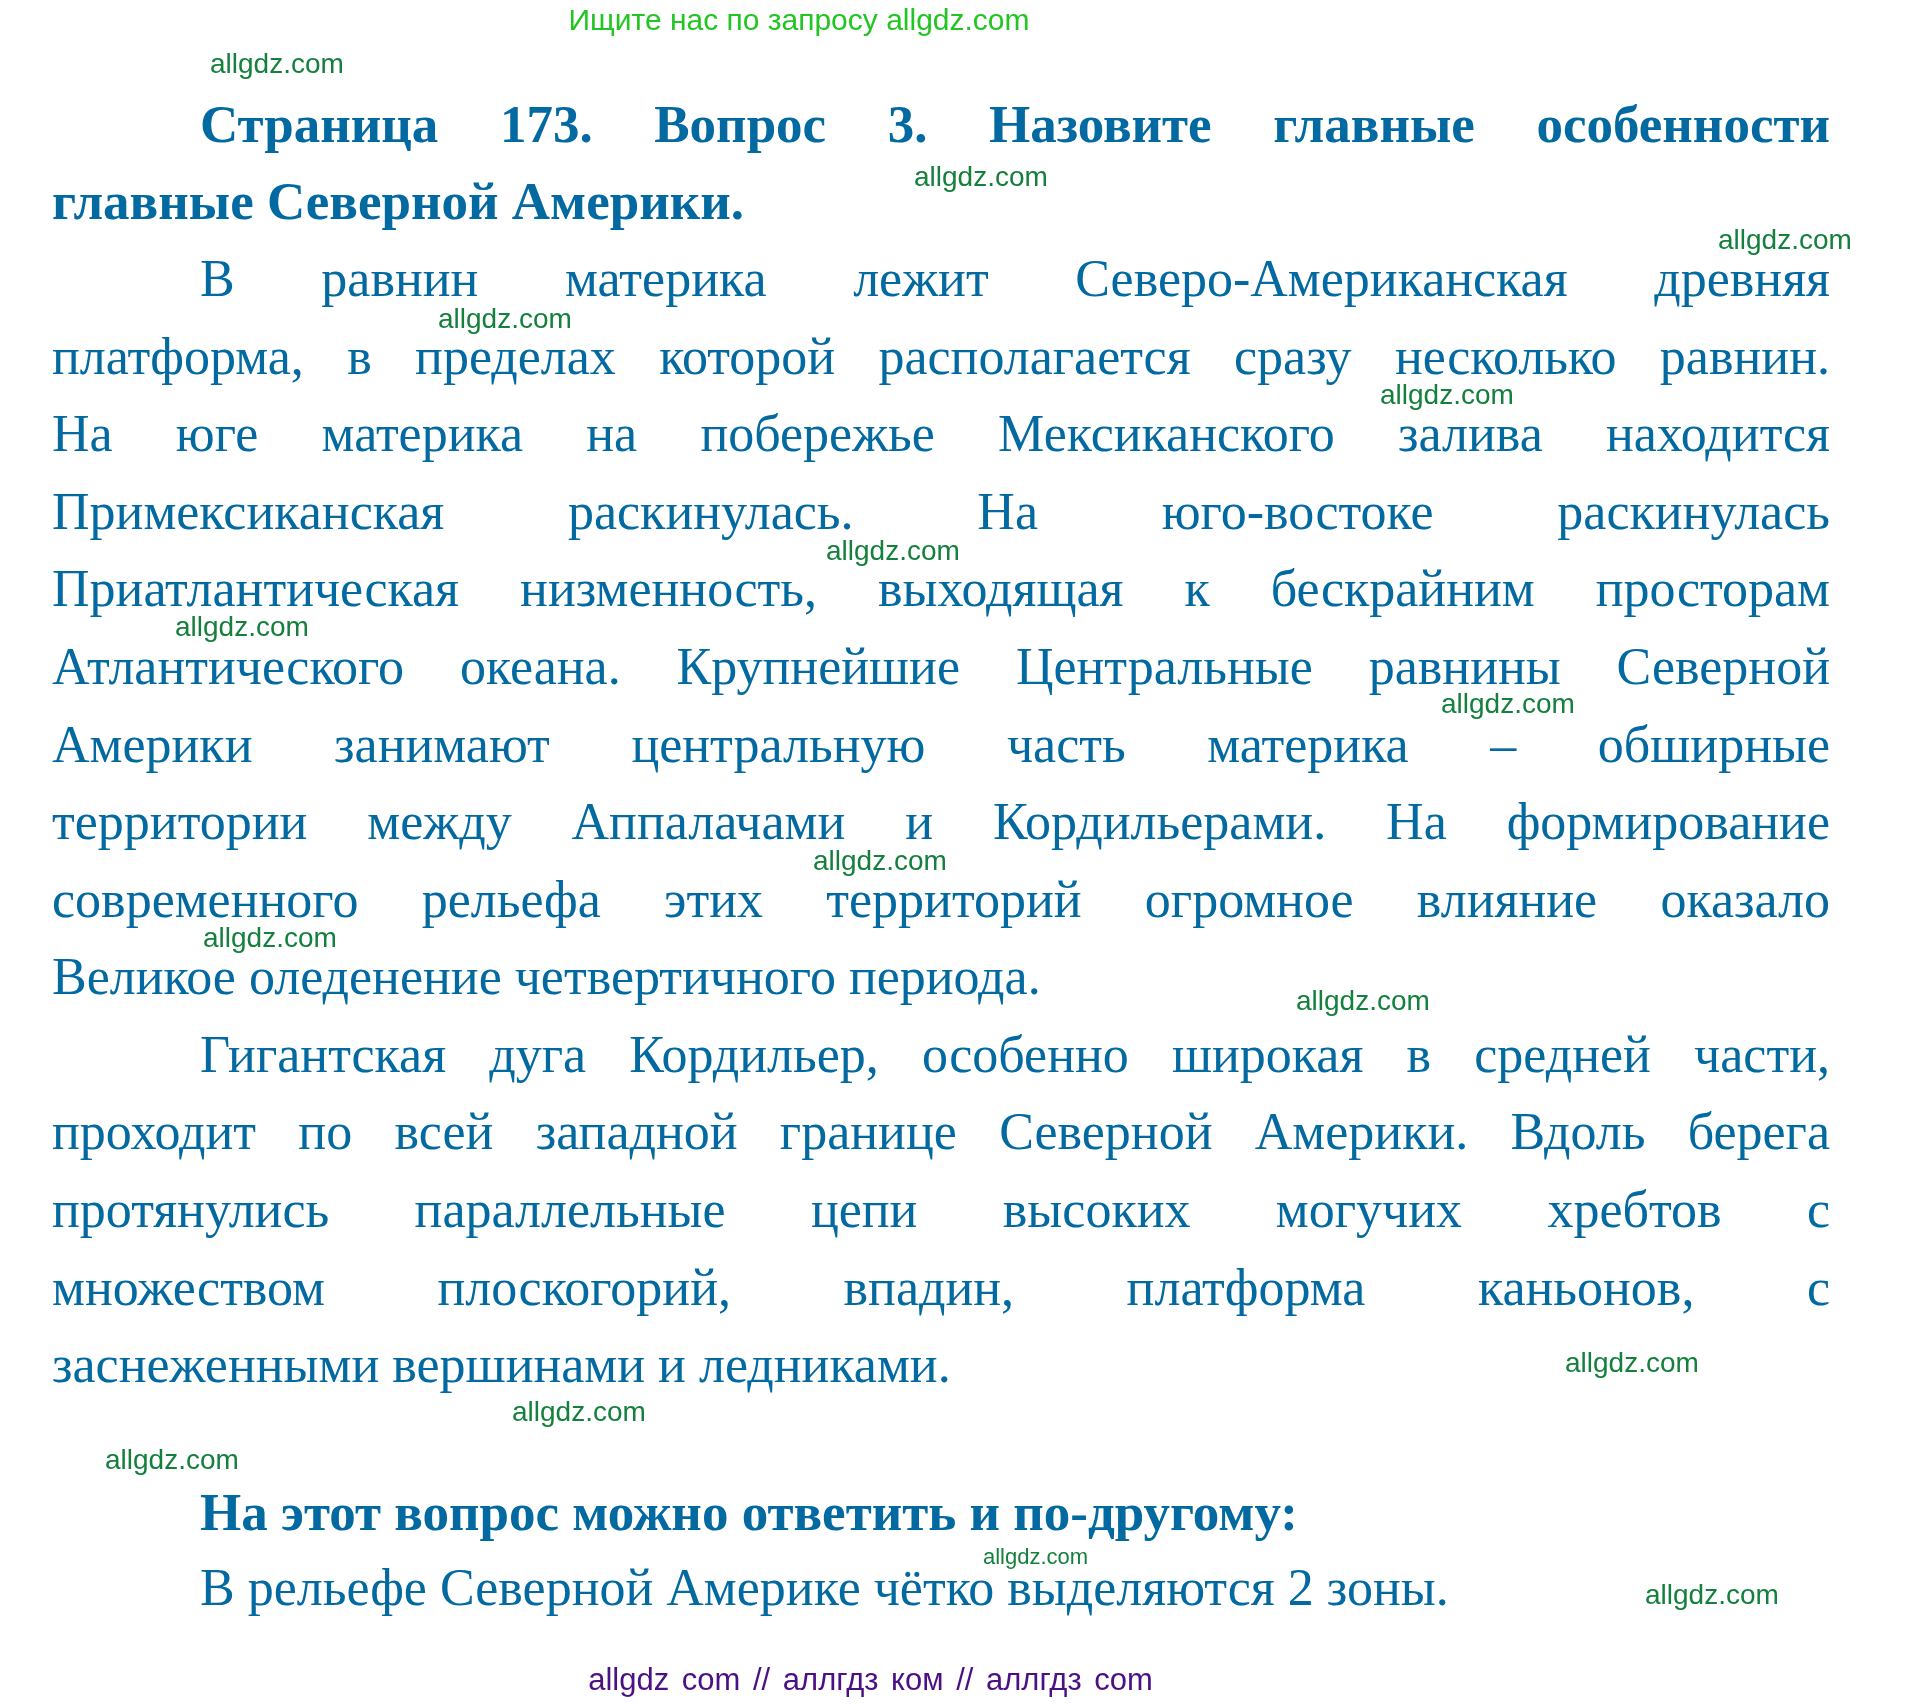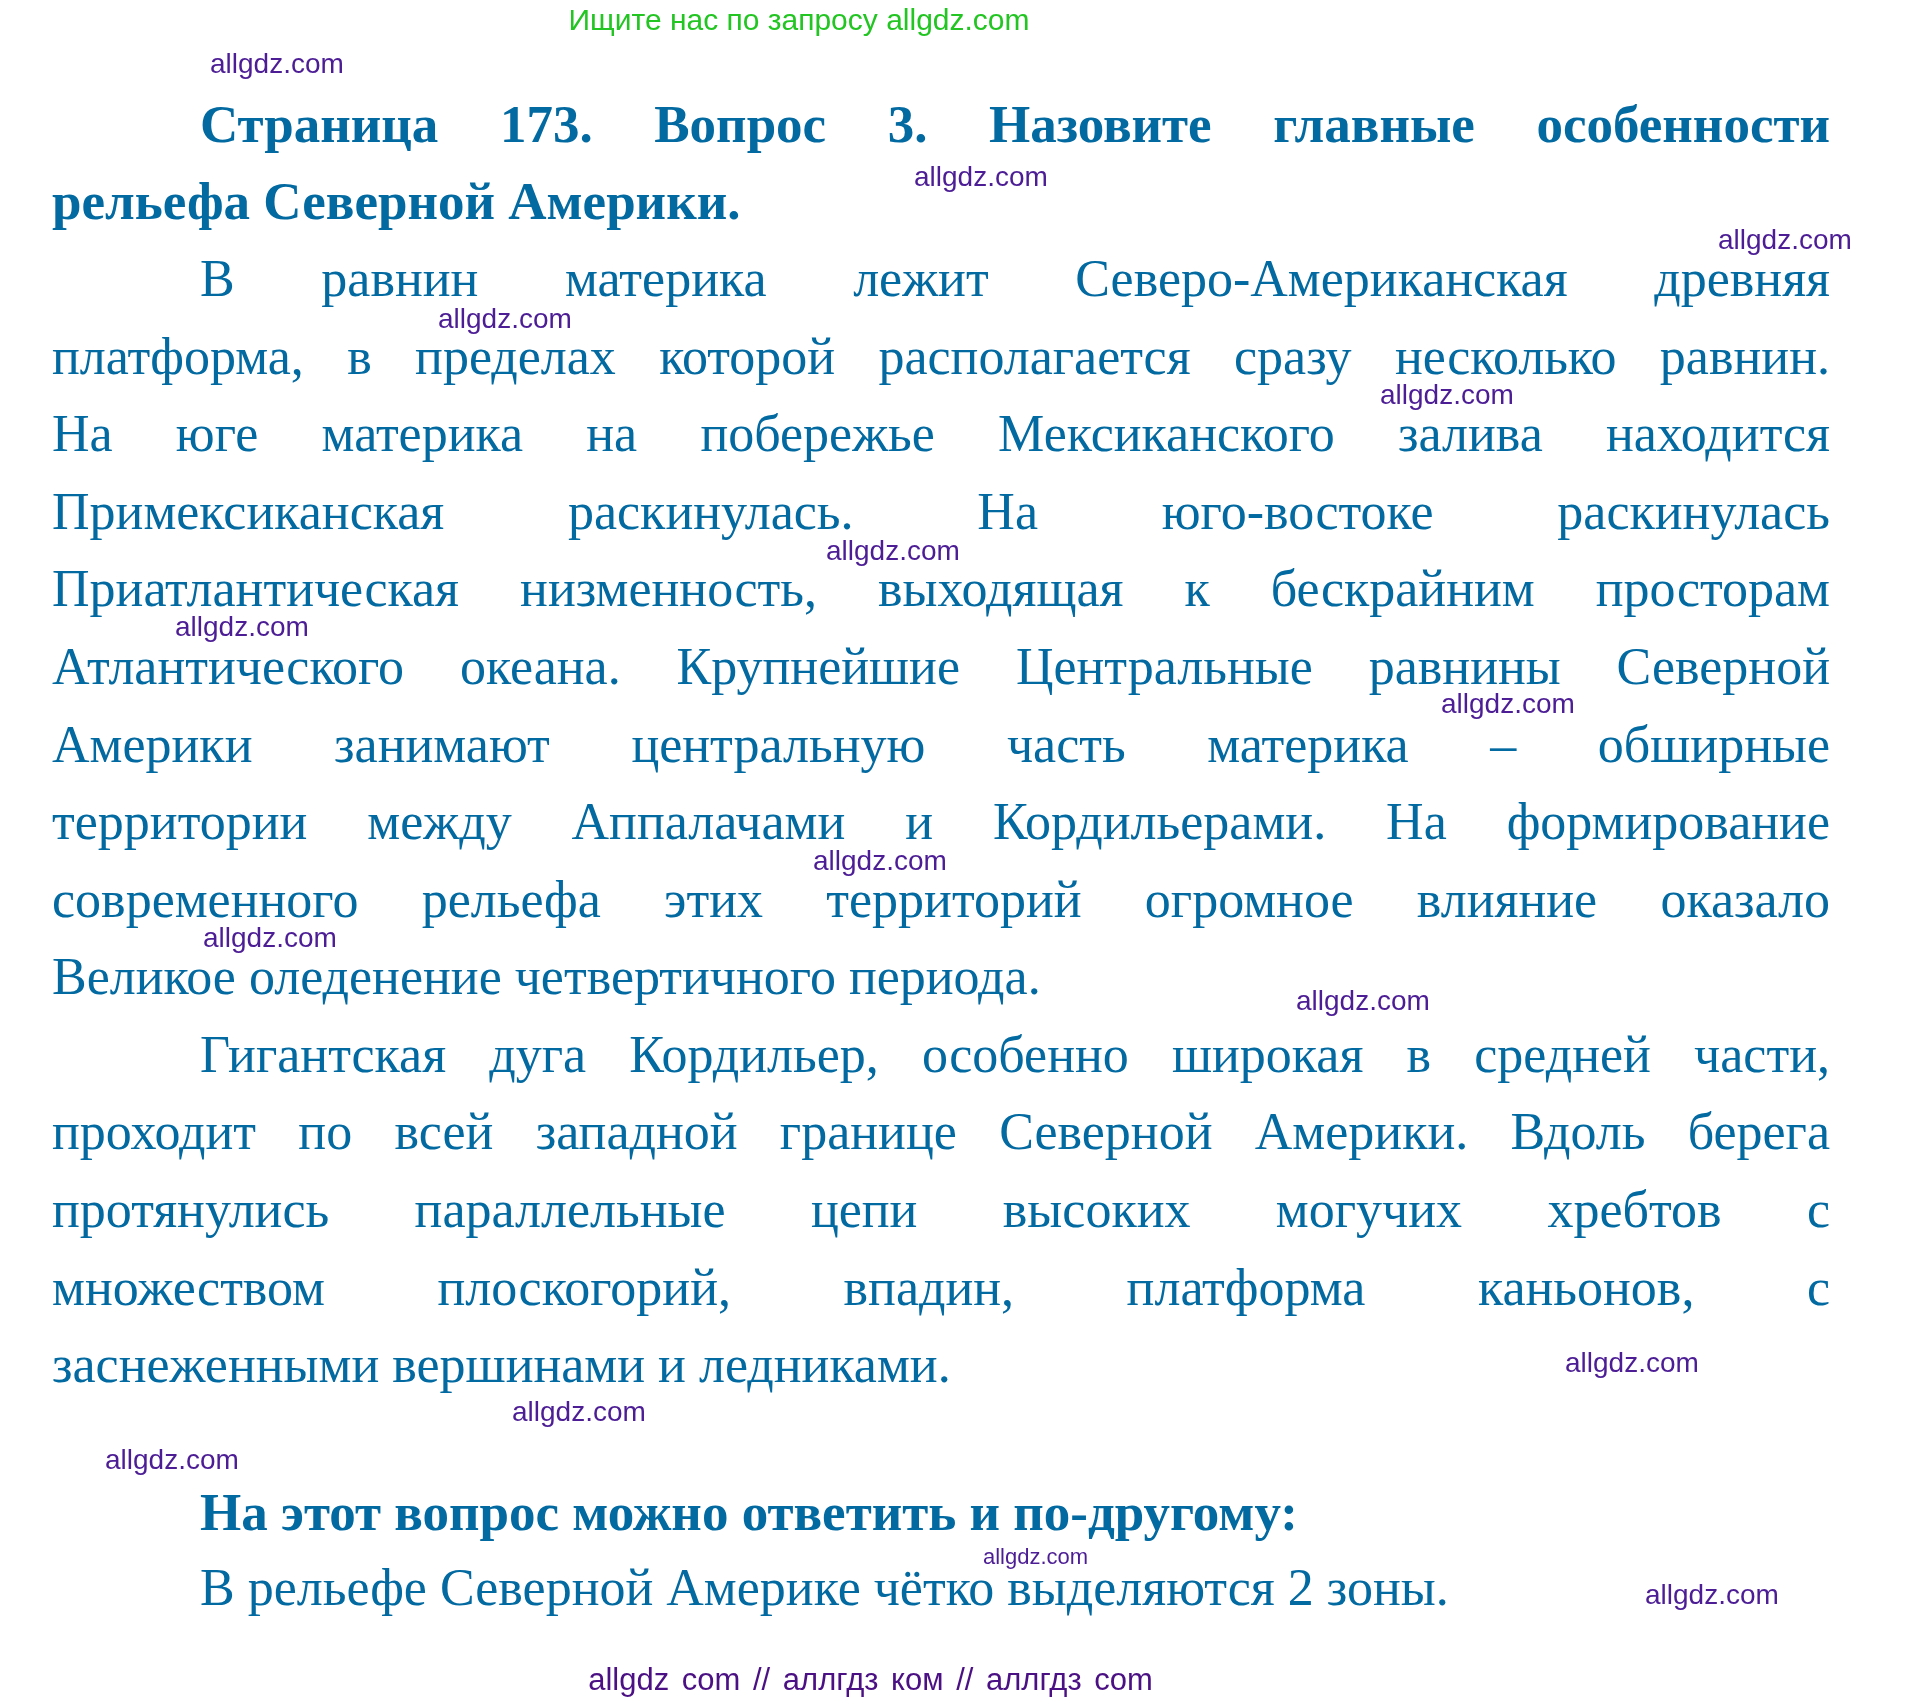--- a/index.html
+++ b/index.html
@@ -13,36 +13,36 @@
   .line {
     position: absolute; left: 52px; width: 1778px; height: 78px;
     font-family: "Liberation Serif", serif; font-size: 52px; color: #0369a1;
     white-space: nowrap; line-height: 78px;
   }
   .line.just { text-align: justify; text-align-last: justify; }
   .line.indent { left: 200px; width: 1630px; }
   .line.bold { font-weight: bold; font-size: 53px; }
   .wm {
     position: absolute; font-family: "Liberation Sans", sans-serif;
-    font-size: 28px; color: #4c1d95; white-space: nowrap; line-height: 1;
+    font-size: 28px; color: #15803d; white-space: nowrap; line-height: 1;
   }
   .wm.small { font-size: 22px; }
   .footer {
     position: absolute; left: 0; width: 1741px; top: 1662px; height: 36px;
     text-align: center; font-family: "Liberation Sans", sans-serif;
     font-size: 31px; color: #4b1083; line-height: 36px; word-spacing: 4px;
   }
 </style>
 </head>
 <body>
 
 <div class="abs header-search">Ищите нас по запросу allgdz.com</div>
 
 <div class="line bold indent just" style="top:85px;">Страница 173. Вопрос 3.     Назовите главные особенности</div>
-<div class="line bold" style="top:162px;">рельефа Северной Америки.</div>
+<div class="line bold" style="top:162px;">главные Северной Америки.</div>
 
 <div>
   <div class="line indent just" style="top:240px;">В равнин материка лежит Северо-Американская древняя</div>
   <div class="line just" style="top:318px;">платформа, в пределах которой располагается сразу несколько равнин.</div>
   <div class="line just" style="top:395px;">На юге материка на побережье Мексиканского залива находится</div>
   <div class="line just" style="top:473px;">Примексиканская раскинулась. На юго-востоке раскинулась</div>
   <div class="line just" style="top:550px;">Приатлантическая низменность, выходящая к бескрайним просторам</div>
   <div class="line just" style="top:628px;">Атлантического океана. Крупнейшие Центральные равнины Северной</div>
   <div class="line just" style="top:706px;">Америки занимают центральную часть материка – обширные</div>
   <div class="line just" style="top:783px;">территории между Аппалачами и Кордильерами. На формирование</div>

